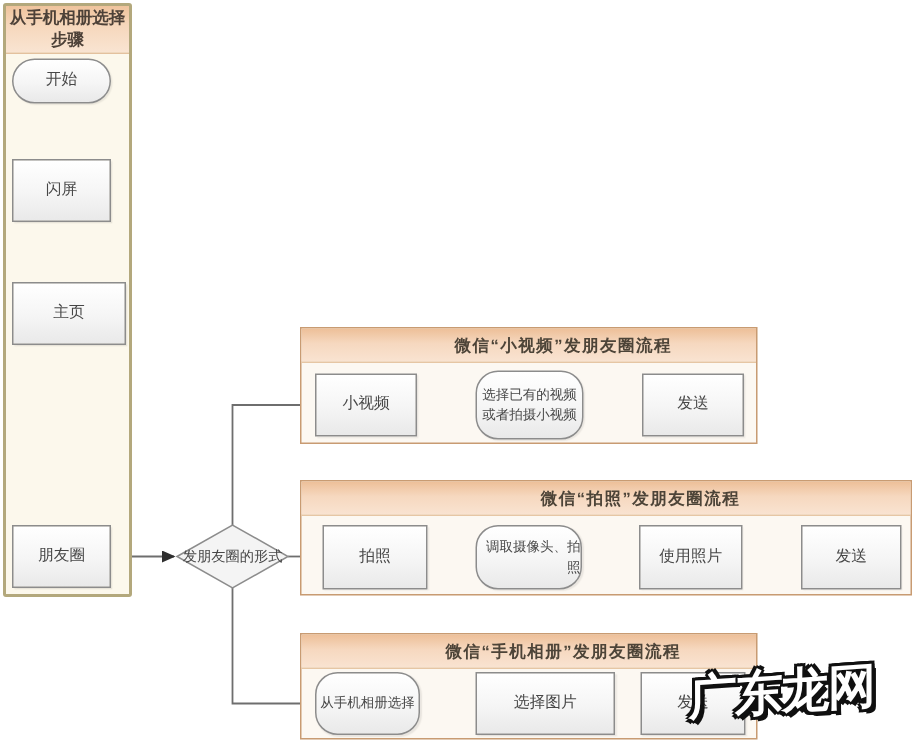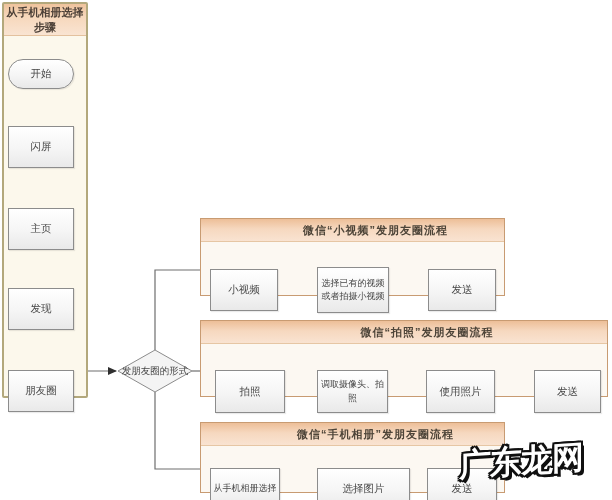--- a/index.html
+++ b/index.html
@@ -32,27 +32,26 @@
     border-bottom:1px solid #e6c6a4;
     display:flex;align-items:center;justify-content:center;
     font-size:11px;font-weight:bold;color:#4d4438;letter-spacing:1px;padding-left:46px;
   }
   
   .node{
     position:absolute;box-sizing:border-box;
     background:linear-gradient(180deg,#ffffff 0%,#f5f5f5 55%,#e9e9e9 100%);
     border:1px solid #8c8c8c;
     display:flex;align-items:center;justify-content:center;
-    font-size:10.5px;color:#474747;text-align:center;
+    font-size:10.5px;color:#474747;text-align:right;
     white-space:pre-line;line-height:1.5;
     box-shadow:1px 1px 1px rgba(0,0,0,0.08);
-    margin-top:20px;
   }
   .term{border-radius:16px;}
-  .small-text{font-size:9px;letter-spacing:0;}
+  .small-text{font-size:9px;letter-spacing:0;border-radius:15px;}
   .decision-label{
     position:absolute;display:flex;align-items:center;justify-content:center;
     font-size:9.5px;color:#474747;text-align:center;
   }
   .watermark{
     position:absolute;left:459px;top:440px;
     font-size:32px;font-weight:bold;letter-spacing:-1px;
     color:#ffffff;
     text-shadow:-2px -2px 0 #101010,2px -2px 0 #101010,-2px 2px 0 #101010,
                  2px 2px 0 #101010,-2px 0 0 #101010,2px 0 0 #101010,
@@ -99,22 +98,21 @@
     <polygon points="118,371 155,350 192,371 155,392" fill="#f4f4f4" stroke="#8c8c8c" stroke-width="1"></polygon>
   </svg>
 
   <div class="panel" style="left:2px;top:2px;width:86px;height:396px;">
     <div class="panel-band">从手机相册选择
 步骤</div>
   </div>
 
   <div class="node term" style="left:8px;top:39px;width:66px;height:30px;">开始</div>
   <div class="node" style="left:8px;top:106px;width:66px;height:42px;">闪屏</div>
-  <div class="node" style="left:8px;top:188px;width:66px;height:42px;">主页</div>
-  <div class="node" style="left:8px;top:268px;width:66px;height:42px;">发现</div>
+  <div class="node" style="left:8px;top:188px;width:76px;height:42px;">主页</div>
   <div class="node" style="left:8px;top:350px;width:66px;height:42px;">朋友圈</div>
 
   <div class="decision-label" style="left:115px;top:361px;width:80px;height:20px;">发朋友圈的形式</div>
 
   <div class="container" style="left:200px;top:218px;width:305px;height:78px;">
     <div class="container-band">微信“小视频”发朋友圈流程</div>
   </div>
   <div class="node" style="left:210px;top:249px;width:68px;height:42px;">小视频</div>
   <div class="node small-text" style="left:317px;top:247px;width:72px;height:46px;">选择已有的视频
 或者拍摄小视频</div>

